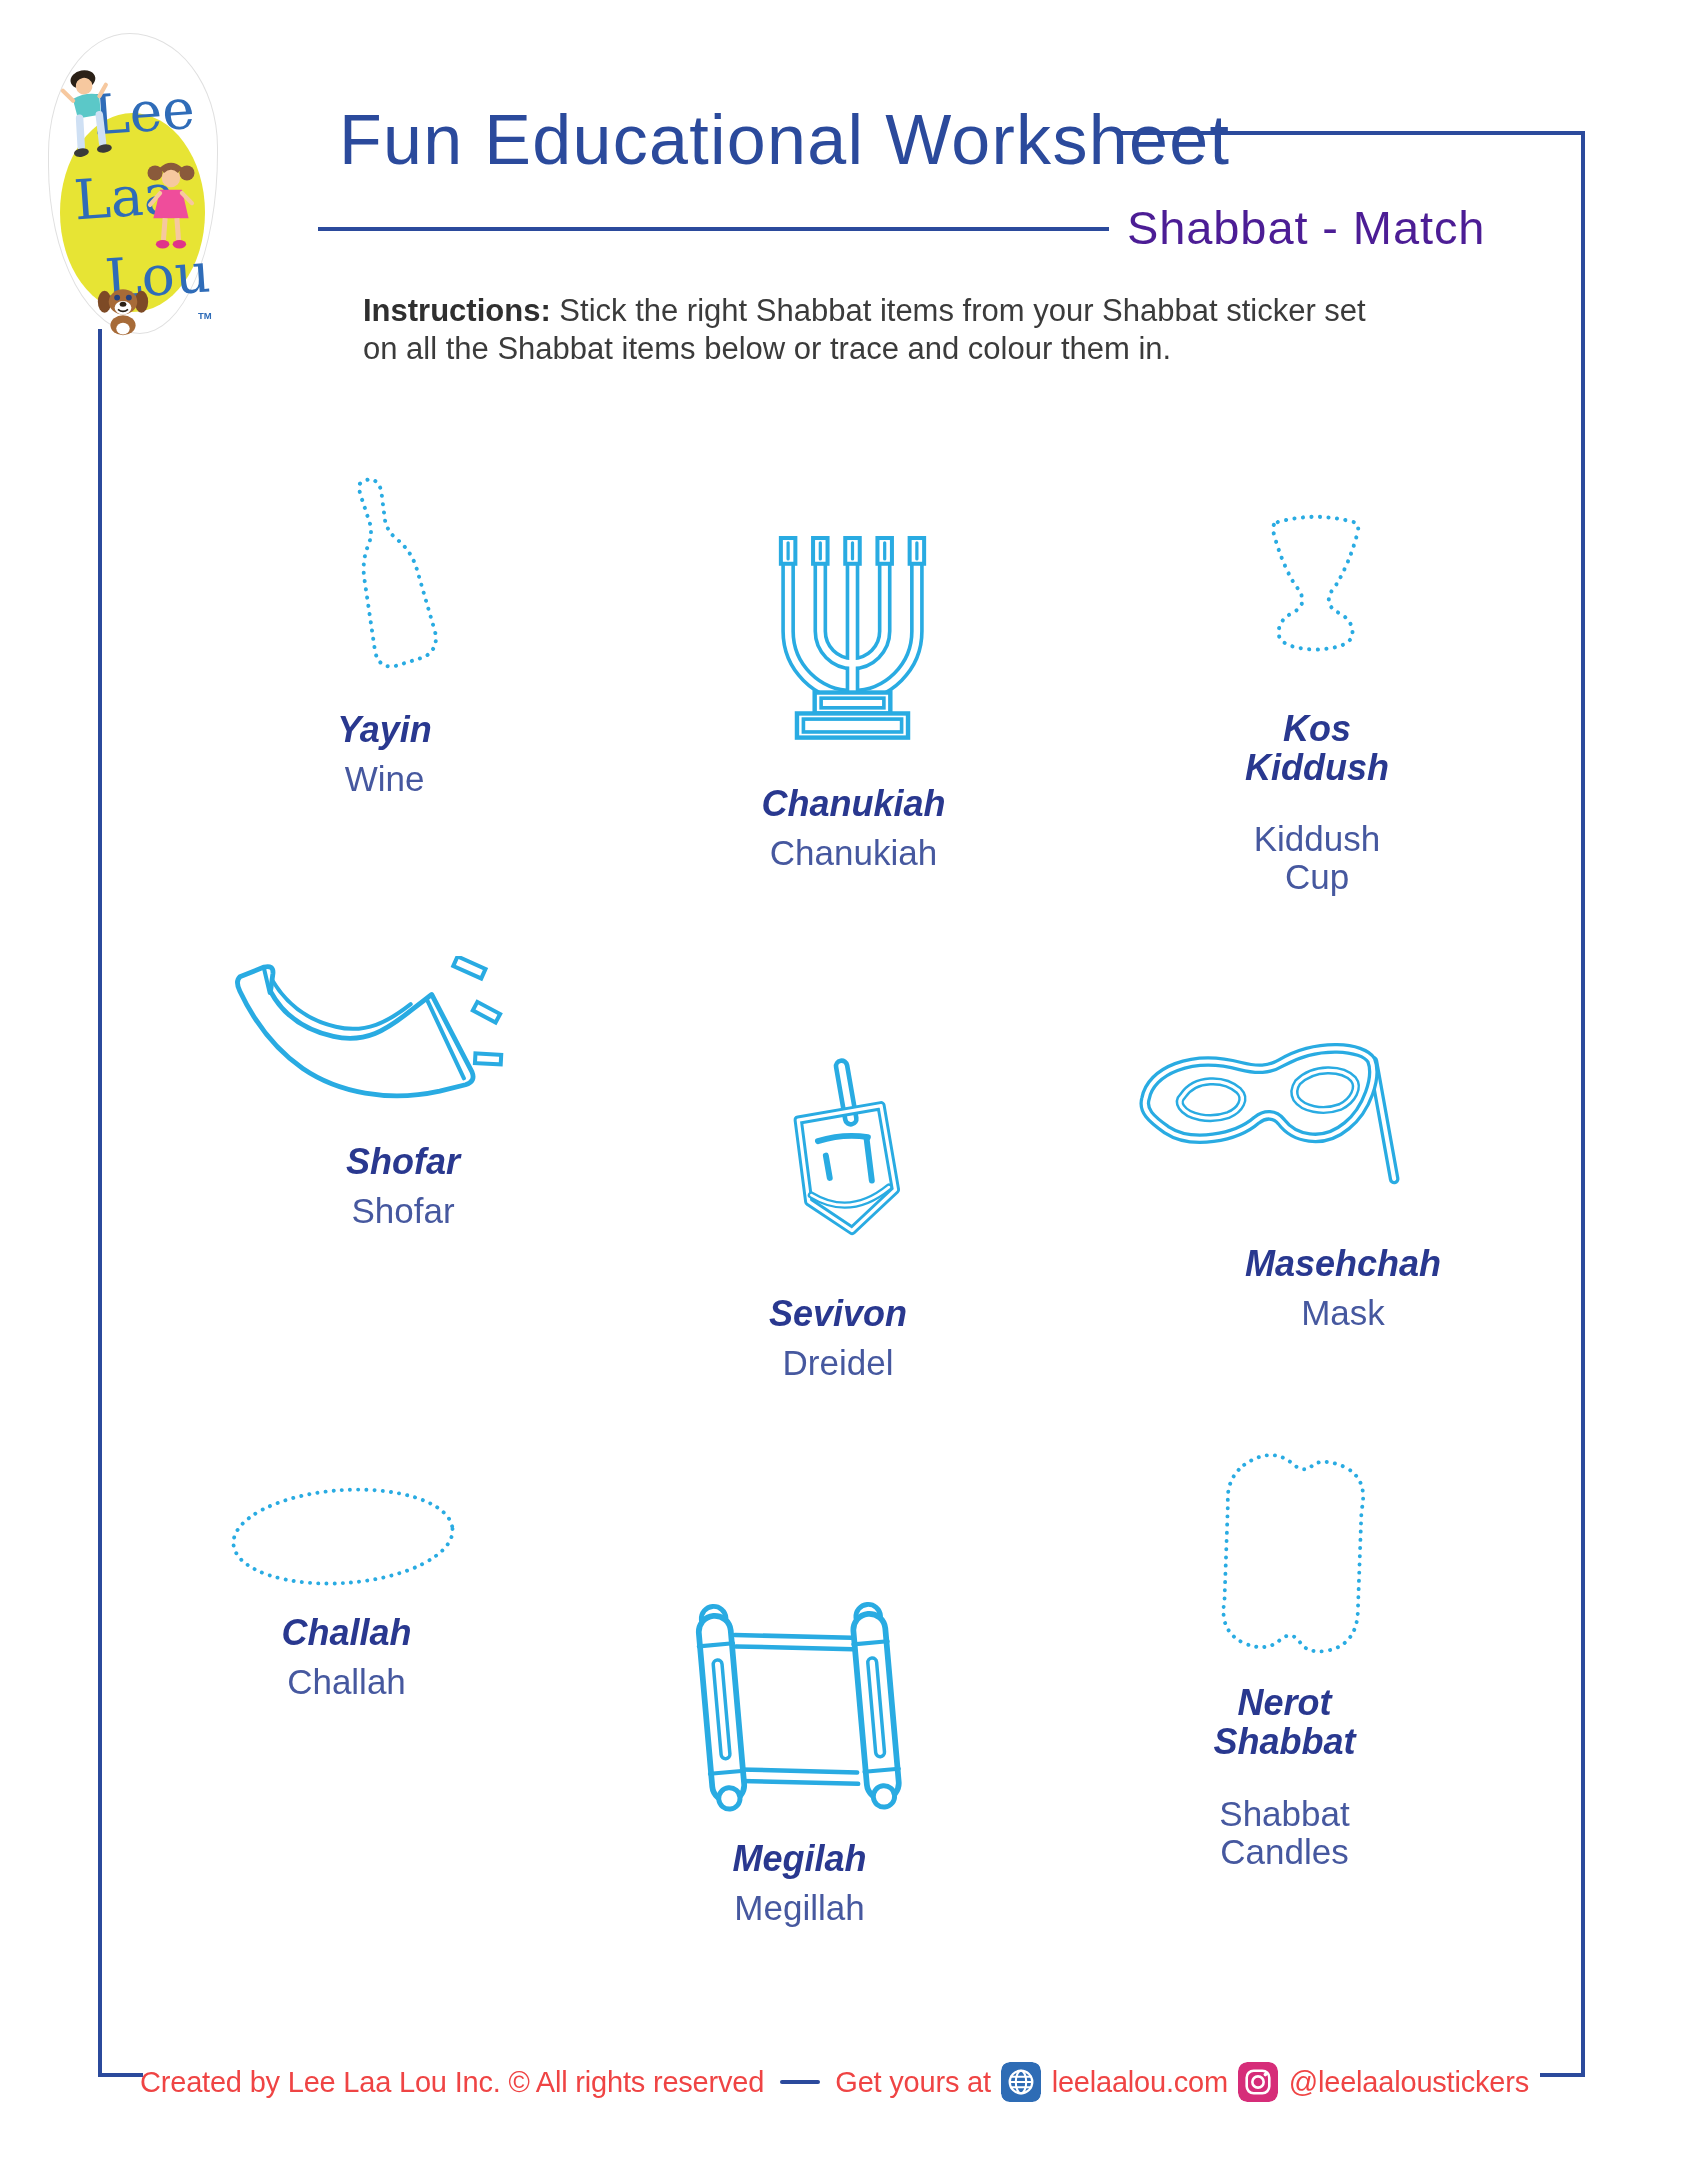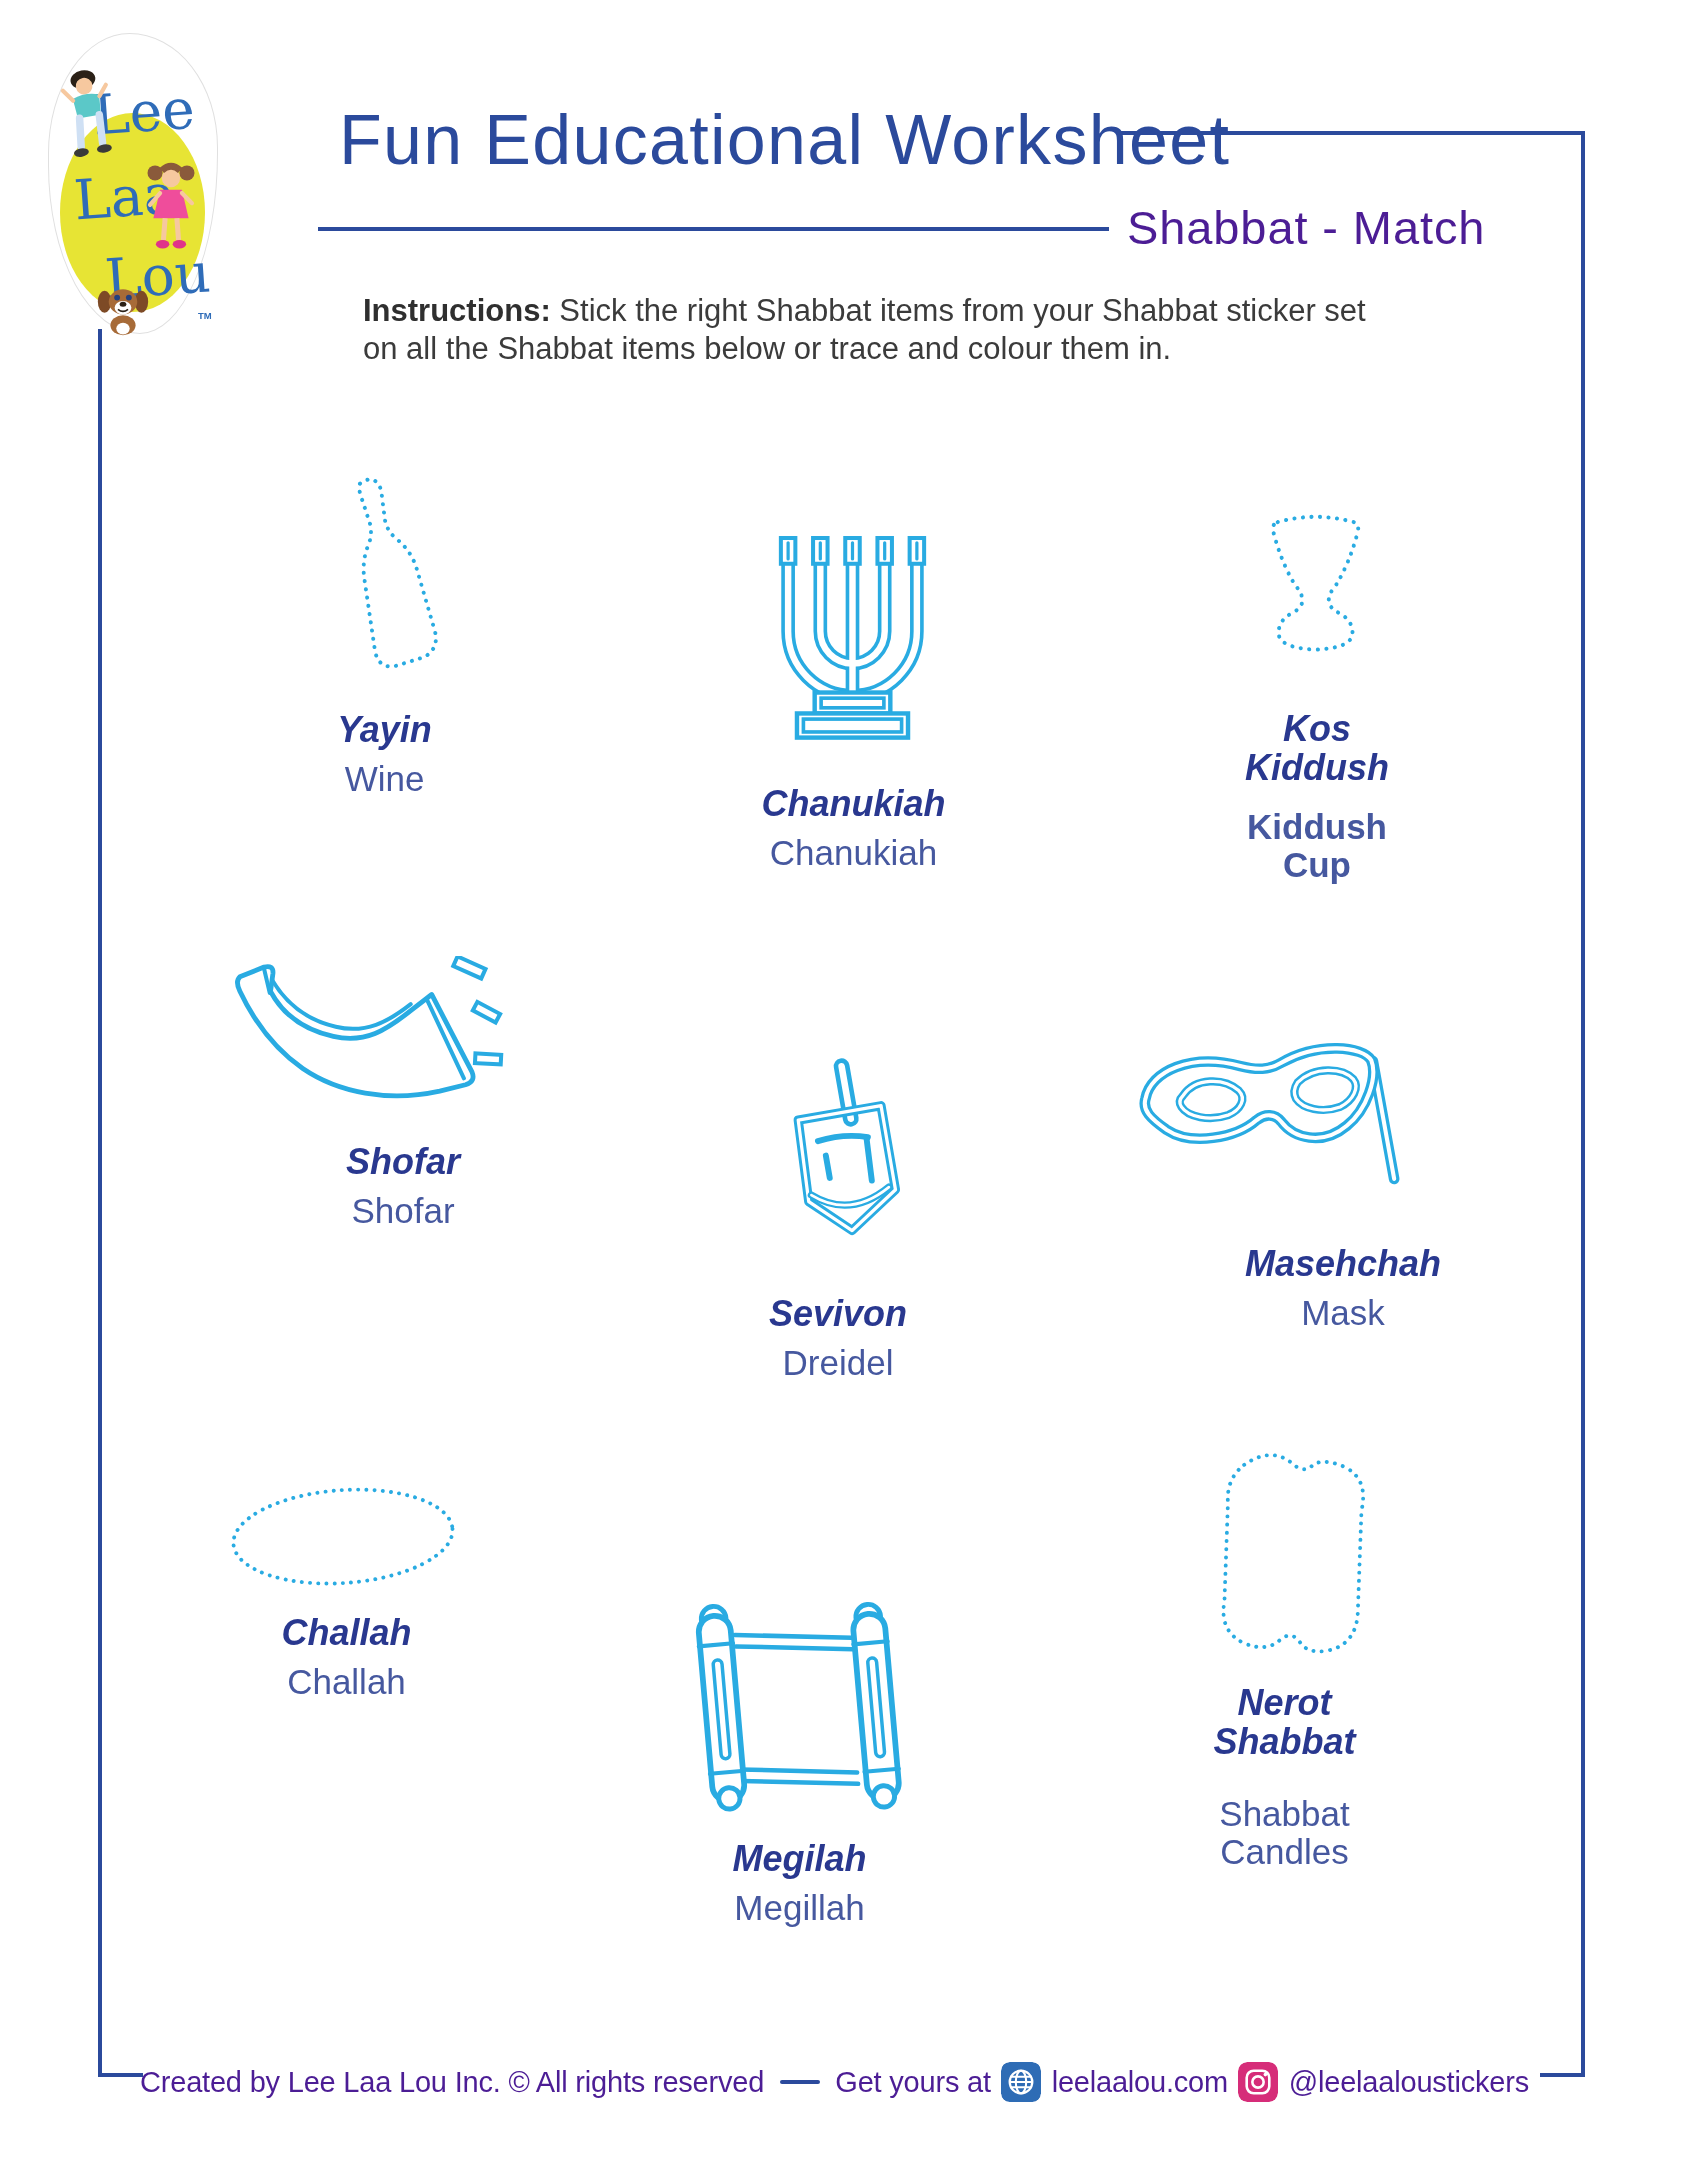--- a/index.html
+++ b/index.html
@@ -28,31 +28,31 @@
   .logo-word{position:absolute;font-family:"DejaVu Serif",serif;color:#2f6cb8;
              font-size:55px;line-height:1;transform:rotate(-4deg);}
   .logo-tm{position:absolute;left:150px;top:277px;font-size:9.5px;color:#2f6cb8;font-weight:700;text-align:center;}
 
   
   .icon{position:absolute;}
   .icon svg{width:100%;height:100%;display:block;}
   .lbl{position:absolute;text-align:center;}
   .heb{display:block;font-style:italic;font-weight:700;font-size:36px;color:#29388f;line-height:1.08;}
   .eng{display:block;font-size:35px;font-weight:400;color:#46589f;line-height:1.08;margin-top:10px;}
-  .gap-med .eng{margin-top:20px;font-weight:bold;}
+  .gap-med .eng{margin-top:32px;}
   .gap-big .eng{margin-top:33px;}
 
   
   .ln{fill:none;stroke:#29abe2;stroke-linecap:round;stroke-linejoin:round;}
   .wh{fill:none;stroke:#ffffff;stroke-linecap:round;stroke-linejoin:round;}
   .dot{fill:none;stroke:#29abe2;stroke-width:4.6;stroke-linecap:round;stroke-dasharray:0.1 9.6;}
 
   
   .footer{position:absolute;left:140px;top:2061px;height:42px;display:flex;align-items:center;
-          gap:10.4px;font-size:29px;color:#4c1d95;white-space:nowrap;letter-spacing:-0.2px;}
+          gap:10.4px;font-size:29px;color:#ef4444;white-space:nowrap;letter-spacing:-0.2px;}
   .dash{width:40px;height:4.3px;background:#2b4a9c;border-radius:2.6px;margin:0 5.2px;}
   .badge{width:40px;height:40px;border-radius:8.6px;display:block;}
 </style>
 </head>
 <body>
 
 <div class="page">
 
   <div class="rule" style="left:1121px;top:131px;width:464px;height:4.3px;"></div>
   <div class="rule" style="left:1581px;top:131px;width:4.3px;height:1946px;"></div>

